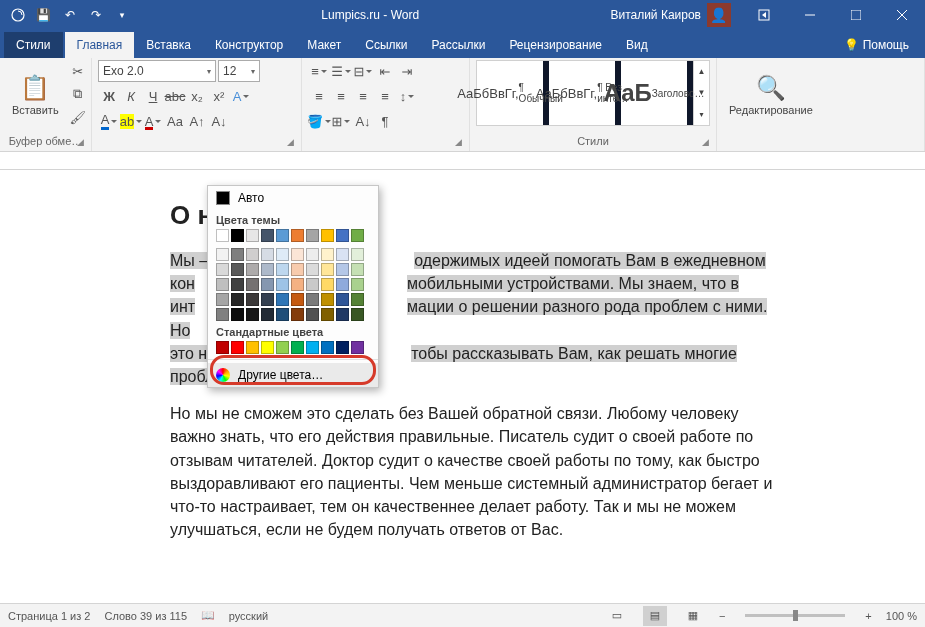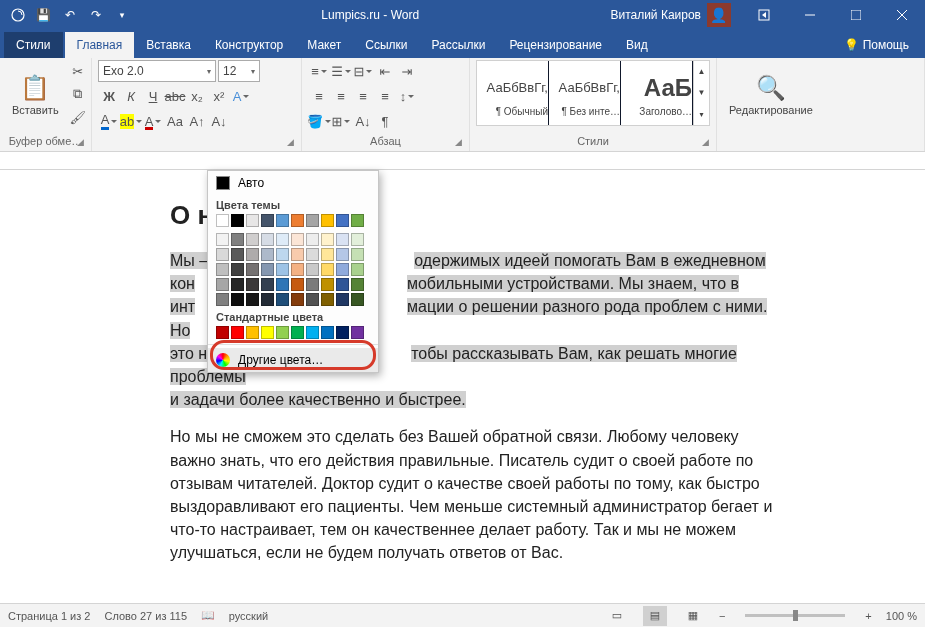--- a/index.html
+++ b/index.html
@@ -34,35 +34,35 @@
 .col { display: flex; flex-direction: column; gap: 1px; }
 .mini-btn { width: 22px; height: 22px; display: flex; align-items: center; justify-content: center; cursor: pointer; font-size: 13px; color: #555; }
 .mini-btn.dd::after { content: ""; border: 3px solid transparent; border-top-color: #666; margin-left: 2px; transform: translateY(2px); }
 
 .combo { height: 22px; border: 1px solid #ababab; background: #fff; display: flex; align-items: center; padding: 0 4px; font-size: 12px; }
 .combo.font { width: 118px; }
 .combo.size { width: 42px; }
 .combo .dd { margin-left: auto; font-size: 8px; color: #666; }
 
 .styles-gallery { display: flex; border: 1px solid #d0d0d0; background: #fff; height: 66px; }
-.style-item { width: 72px; border-right: 1px solid #0f172a; display: flex; flex-direction: column; align-items: flex-end; justify-content: center; cursor: pointer; font-size: 10px; color: #444; }
+.style-item { width: 72px; border-right: 6px solid #0f172a; display: flex; flex-direction: row; align-items: center; justify-content: center; cursor: pointer; font-size: 10px; color: #444; }
 .style-item .preview { font-size: 13px; height: 36px; display: flex; align-items: center; }
 .style-item.big .preview { font-size: 24px; font-weight: bold; }
 .styles-scroll { width: 16px; display: flex; flex-direction: column; border-left: 1px solid #d0d0d0; }
 .styles-scroll div { flex: 1; display: flex; align-items: center; justify-content: center; font-size: 8px; cursor: pointer; }
 
 .ruler { height: 18px; background: #fff; border-bottom: 1px solid #d4d4d4; }
 
 .document-area { position: absolute; top: 170px; left: 0; right: 0; bottom: 24px; background: #fff; overflow: hidden; }
 .page-content { padding: 30px 140px 0 170px; font-family: Georgia, serif; color: #222; }
 .page-content h2 { font-size: 26px; font-weight: bold; margin-bottom: 18px; }
 .page-content p { font-size: 16px; line-height: 1.45; margin-bottom: 14px; }
 .page-content .highlighted { background: #d0d0d0; }
 
-.color-dropdown { position: absolute; top: 170px; left: 207px; width: 172px; background: #fdfdfd; border: 1px solid #c6c6c6; box-shadow: 2px 3px 8px rgba(0,0,0,0.3); z-index: 100; font-size: 12px; }
+.color-dropdown { position: absolute; top: 185px; left: 207px; width: 172px; background: #fdfdfd; border: 1px solid #c6c6c6; box-shadow: 2px 3px 8px rgba(0,0,0,0.3); z-index: 100; font-size: 12px; }
 .color-dropdown .item { display: flex; align-items: center; gap: 8px; padding: 5px 8px; cursor: pointer; }
 .color-dropdown .section-label { padding: 4px 8px 2px; font-weight: 600; color: #444; font-size: 11px; }
 .color-dropdown .swatch-row { display: flex; gap: 2px; padding: 1px 8px; }
 .color-dropdown .swatch-row.spaced { margin-bottom: 4px; }
 .color-dropdown .sw { width: 13px; height: 13px; border: 1px solid rgba(0,0,0,0.25); cursor: pointer; }
 .color-dropdown .sep { height: 1px; background: #e0e0e0; margin: 3px 0; }
 .color-dropdown .auto-sw { width: 14px; height: 14px; background: #000; border: 1px solid #888; }
 .color-dropdown .wheel { width: 14px; height: 14px; border-radius: 50%; background: conic-gradient(red,orange,yellow,lime,cyan,blue,magenta,red); }
 .color-dropdown .highlight-ring { position: absolute; border: 3px solid #d63a2a; border-radius: 14px; left: 2px; right: 2px; height: 30px; bottom: 2px; pointer-events: none; }
 
@@ -217,21 +217,20 @@
         <div class="mini-btn">≡</div>
         <div class="mini-btn dd">↕</div>
       </div>
       <div style="display:flex">
         <div class="mini-btn dd">🪣</div>
         <div class="mini-btn dd">⊞</div>
         <div class="mini-btn">A↓</div>
         <div class="mini-btn">¶</div>
       </div>
     </div>
-    <div class="label">Абзац</div>
     <div class="launcher">◢</div>
   </div>
 
   <div class="ribbon-group">
     <div class="content">
       <div class="styles-gallery">
         <div class="style-item">
             <div class="preview">АаБбВвГг,</div>
             <div>¶ Обычный</div>
           </div>
@@ -268,21 +267,20 @@
 <div class="ruler"></div>
 
 <div class="document-area">
   <div class="page-content">
     <h2><span>О на</span></h2>
     <p>
       <span class="highlighted">Мы –</span><span style="display:inline-block;width:206px"></span><span class="highlighted">одержимых идеей помогать Вам в ежедневном</span><br>
       <span class="highlighted">кон</span><span style="display:inline-block;width:212px"></span><span class="highlighted">мобильными устройствами. Мы знаем, что в</span><br>
       <span class="highlighted">инт</span><span style="display:inline-block;width:212px"></span><span class="highlighted">мации о решении разного рода проблем с ними. Но</span><br>
       <span class="highlighted">это н</span><span style="display:inline-block;width:204px"></span><span class="highlighted">тобы рассказывать Вам, как решать многие проблемы</span><br>
-      <span class="highlighted">и задачи более качественно и быстрее.</span>
     </p>
     <p>Но мы не сможем это сделать без Вашей обратной связи. Любому человеку важно знать, что его действия правильные. Писатель судит о своей работе по отзывам читателей. Доктор судит о качестве своей работы по тому, как быстро выздоравливают его пациенты. Чем меньше системный администратор бегает и что-то настраивает, тем он качественнее делает работу. Так и мы не можем улучшаться, если не будем получать ответов от Вас.</p>
   </div>
 </div>
 
 <div class="color-dropdown">
   <div class="item">
     <div class="auto-sw"></div>
     <span>Авто</span>
   </div>
@@ -377,21 +375,21 @@
   <div class="sep"></div>
   <div class="item" style="background:#eaeaea">
     <div class="wheel"></div>
     <span>Другие цвета…</span>
   </div>
   <div class="highlight-ring"></div>
 </div>
 
 <div class="statusbar">
   <span>Страница 1 из 2</span>
-  <span>Слово 27 из 115</span>
+  <span>Слово 39 из 115</span>
   <span>📖</span>
   <span>русский</span>
   <span class="spacer"></span>
   <div class="view-btn">▭</div>
   <div class="view-btn active">▤</div>
   <div class="view-btn">▦</div>
   <span style="cursor:pointer">−</span>
   <div class="slider">
       <div class="thumb"></div>
     </div>

